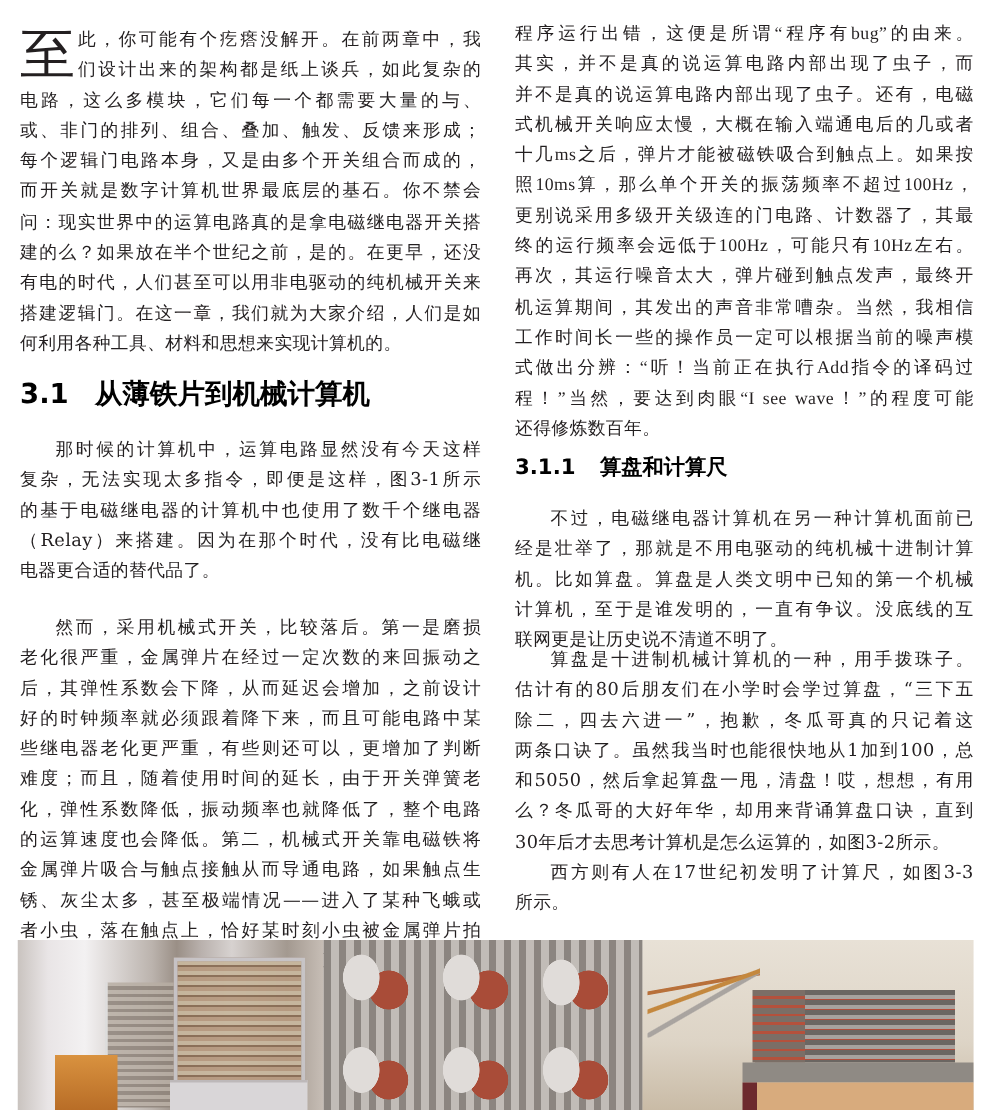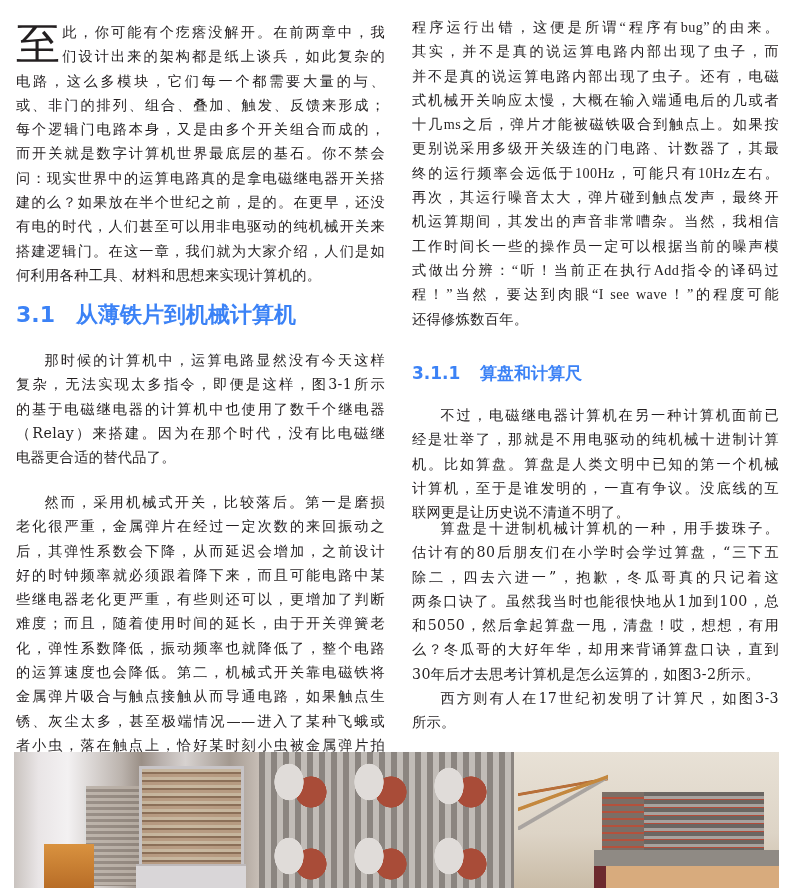--- a/index.html
+++ b/index.html
@@ -37,21 +37,21 @@
       margin-right: 2px;
       font-family: "DejaVu Serif", "Liberation Serif", serif;
       font-weight: normal;
       color: #231f20;
     }
 
     .h2 {
       position: absolute;
       font-family: "DejaVu Sans", "Liberation Sans", sans-serif;
       font-weight: bold;
-      color: #3b82f6;
+      color: #000000;
       white-space: nowrap;
     }
     .h2 .num { display: inline-block; }
     .h2-main { font-size: 22px; }
     .h2-sub { font-size: 17px; }
 
     .photo-strip {
       position: absolute;
       left: 14px; top: 752px;
       width: 765px; height: 136px;
@@ -181,20 +181,21 @@
 </div>
 
 <div class="col col-right">
 
   <div class="para" style="position:absolute; top:15px; left:0; width:367px;font-family:Liberation Serif, serif;">
     <span class="line">程序运行出错，这便是所谓“程序有bug”的由来。</span>
     <span class="line">其实，并不是真的说运算电路内部出现了虫子，而</span>
     <span class="line">并不是真的说运算电路内部出现了虫子。还有，电磁</span>
     <span class="line">式机械开关响应太慢，大概在输入端通电后的几或者</span>
     <span class="line">十几ms之后，弹片才能被磁铁吸合到触点上。如果按</span>
+    <span class="line">照10ms算，那么单个开关的振荡频率不超过100Hz，</span>
     <span class="line">更别说采用多级开关级连的门电路、计数器了，其最</span>
     <span class="line">终的运行频率会远低于100Hz，可能只有10Hz左右。</span>
     <span class="line">再次，其运行噪音太大，弹片碰到触点发声，最终开</span>
     <span class="line">机运算期间，其发出的声音非常嘈杂。当然，我相信</span>
     <span class="line">工作时间长一些的操作员一定可以根据当前的噪声模</span>
     <span class="line">式做出分辨：“听！当前正在执行Add指令的译码过</span>
     <span class="line">程！”当然，要达到肉眼“I see wave！”的程度可能</span>
     <span class="line last">还得修炼数百年。</span>
   </div>
 

